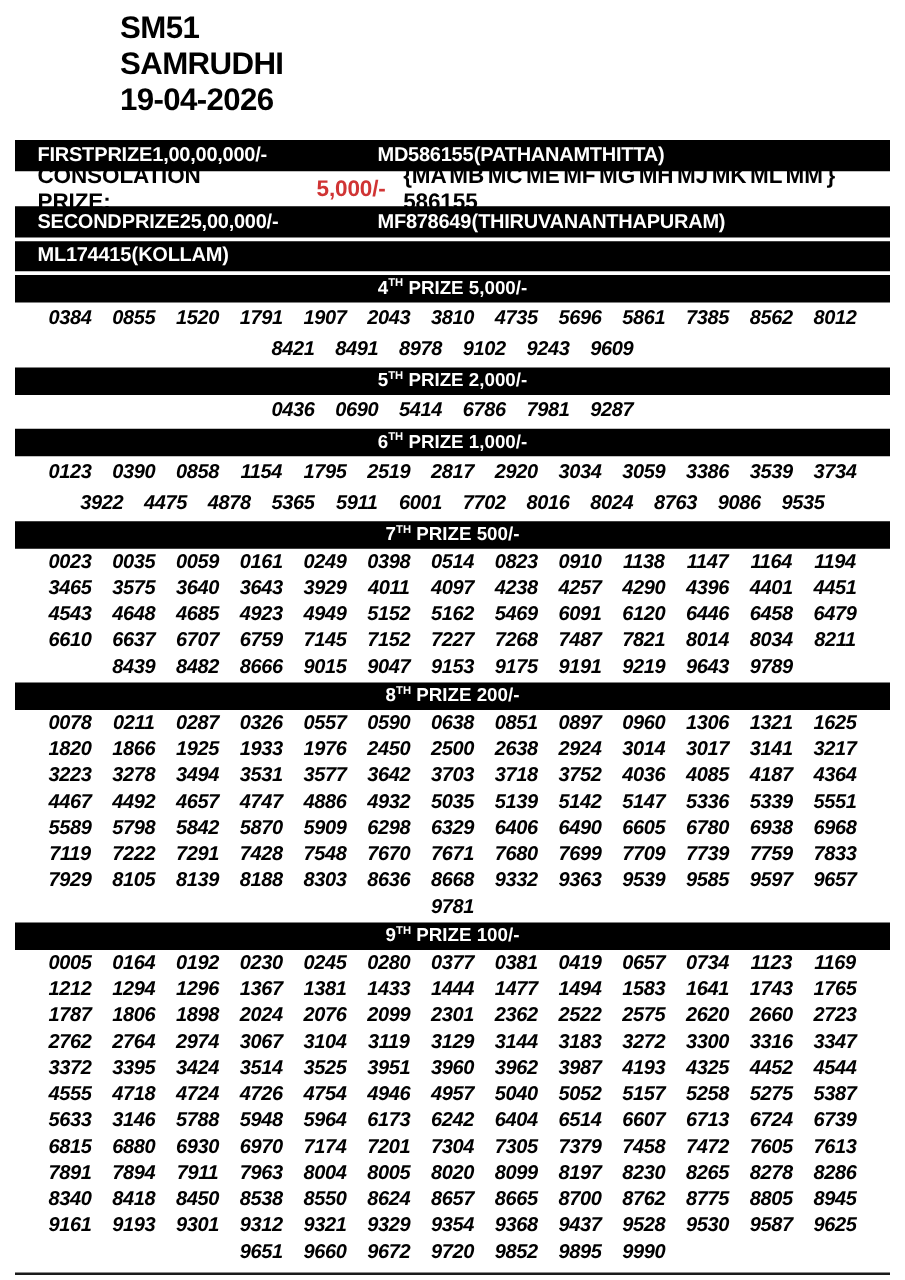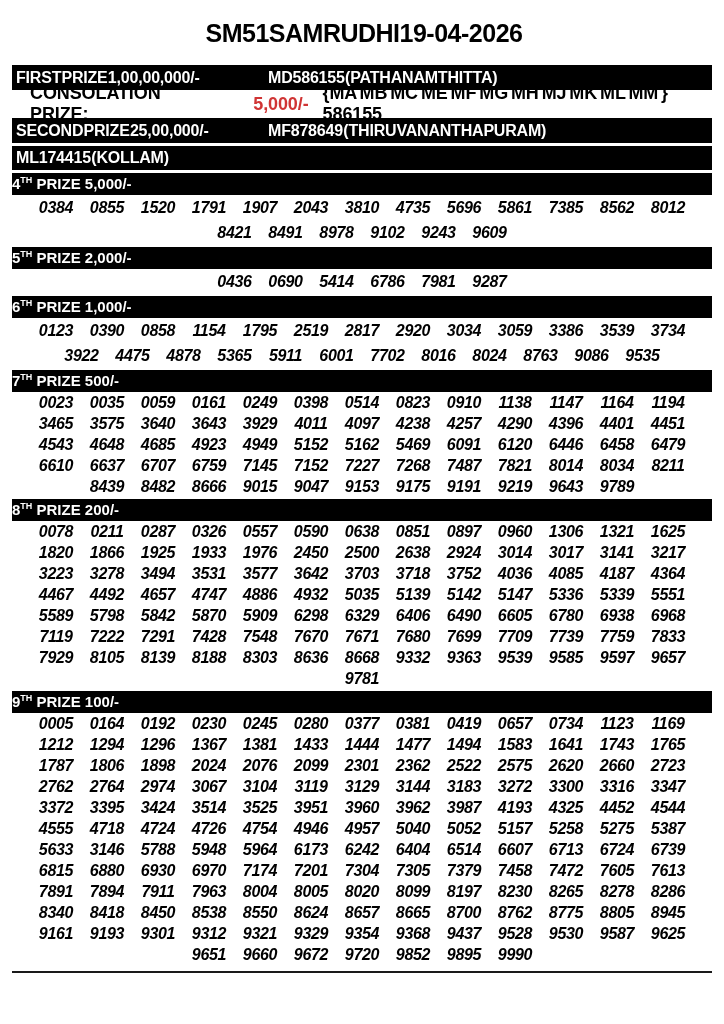--- a/index.html
+++ b/index.html
@@ -8,54 +8,56 @@
     width:724px;height:1024px;
     background:#ffffff;
     font-family:"Liberation Sans",sans-serif;
     font-weight:700;
     color:#000;
     overflow:hidden;
     box-sizing:border-box;
   }
   
   .title-row{
-    display:flex;justify-content:center;align-items:baseline;
-    padding:19px 92px 0 96px;
-    font-size:25px;letter-spacing:-0.5px;
+    display:flex;justify-content:flex-start;align-items:baseline;
+    padding:8px 92px 0 96px;
+    font-size:25px;letter-spacing:-0.5px;flex-direction:column;
   }
   
   .content{margin:0 12px;}
   .top-gap{height:17px;}
   
   .bar{
     background:#000;color:#fff;
     display:flex;align-items:center;
     height:25px;
-    padding-left:4px;
+    padding-left:18px;
     margin-bottom:3px;
     font-size:16px;
     word-spacing:-4px;
     letter-spacing:-0.2px;
+    gap:20px;
   }
   .bar-label{width:252px;flex:0 0 auto;}
   .bar-winner{flex:1;}
   
   .consolation{
     display:flex;align-items:center;
     height:22px;
     padding-left:18px;
     margin-bottom:3px;
     font-size:18px;
     word-spacing:-2px;
     letter-spacing:-0.1px;
   }
   .consolation .amount{margin-left:5px;margin-right:14px;}
   
   .section-bar{
     background:#000;color:#fff;
+    text-align:center;
     height:22px;line-height:22px;
     font-size:15px;
     margin:2px 0 0 0;
   }
   .section-bar sup{font-size:9px;line-height:0;}
   .num-row{display:flex;justify-content:center;font-style:italic;}
   .num{
     min-width:37px;
     margin:0 7px;
     text-align:center;

